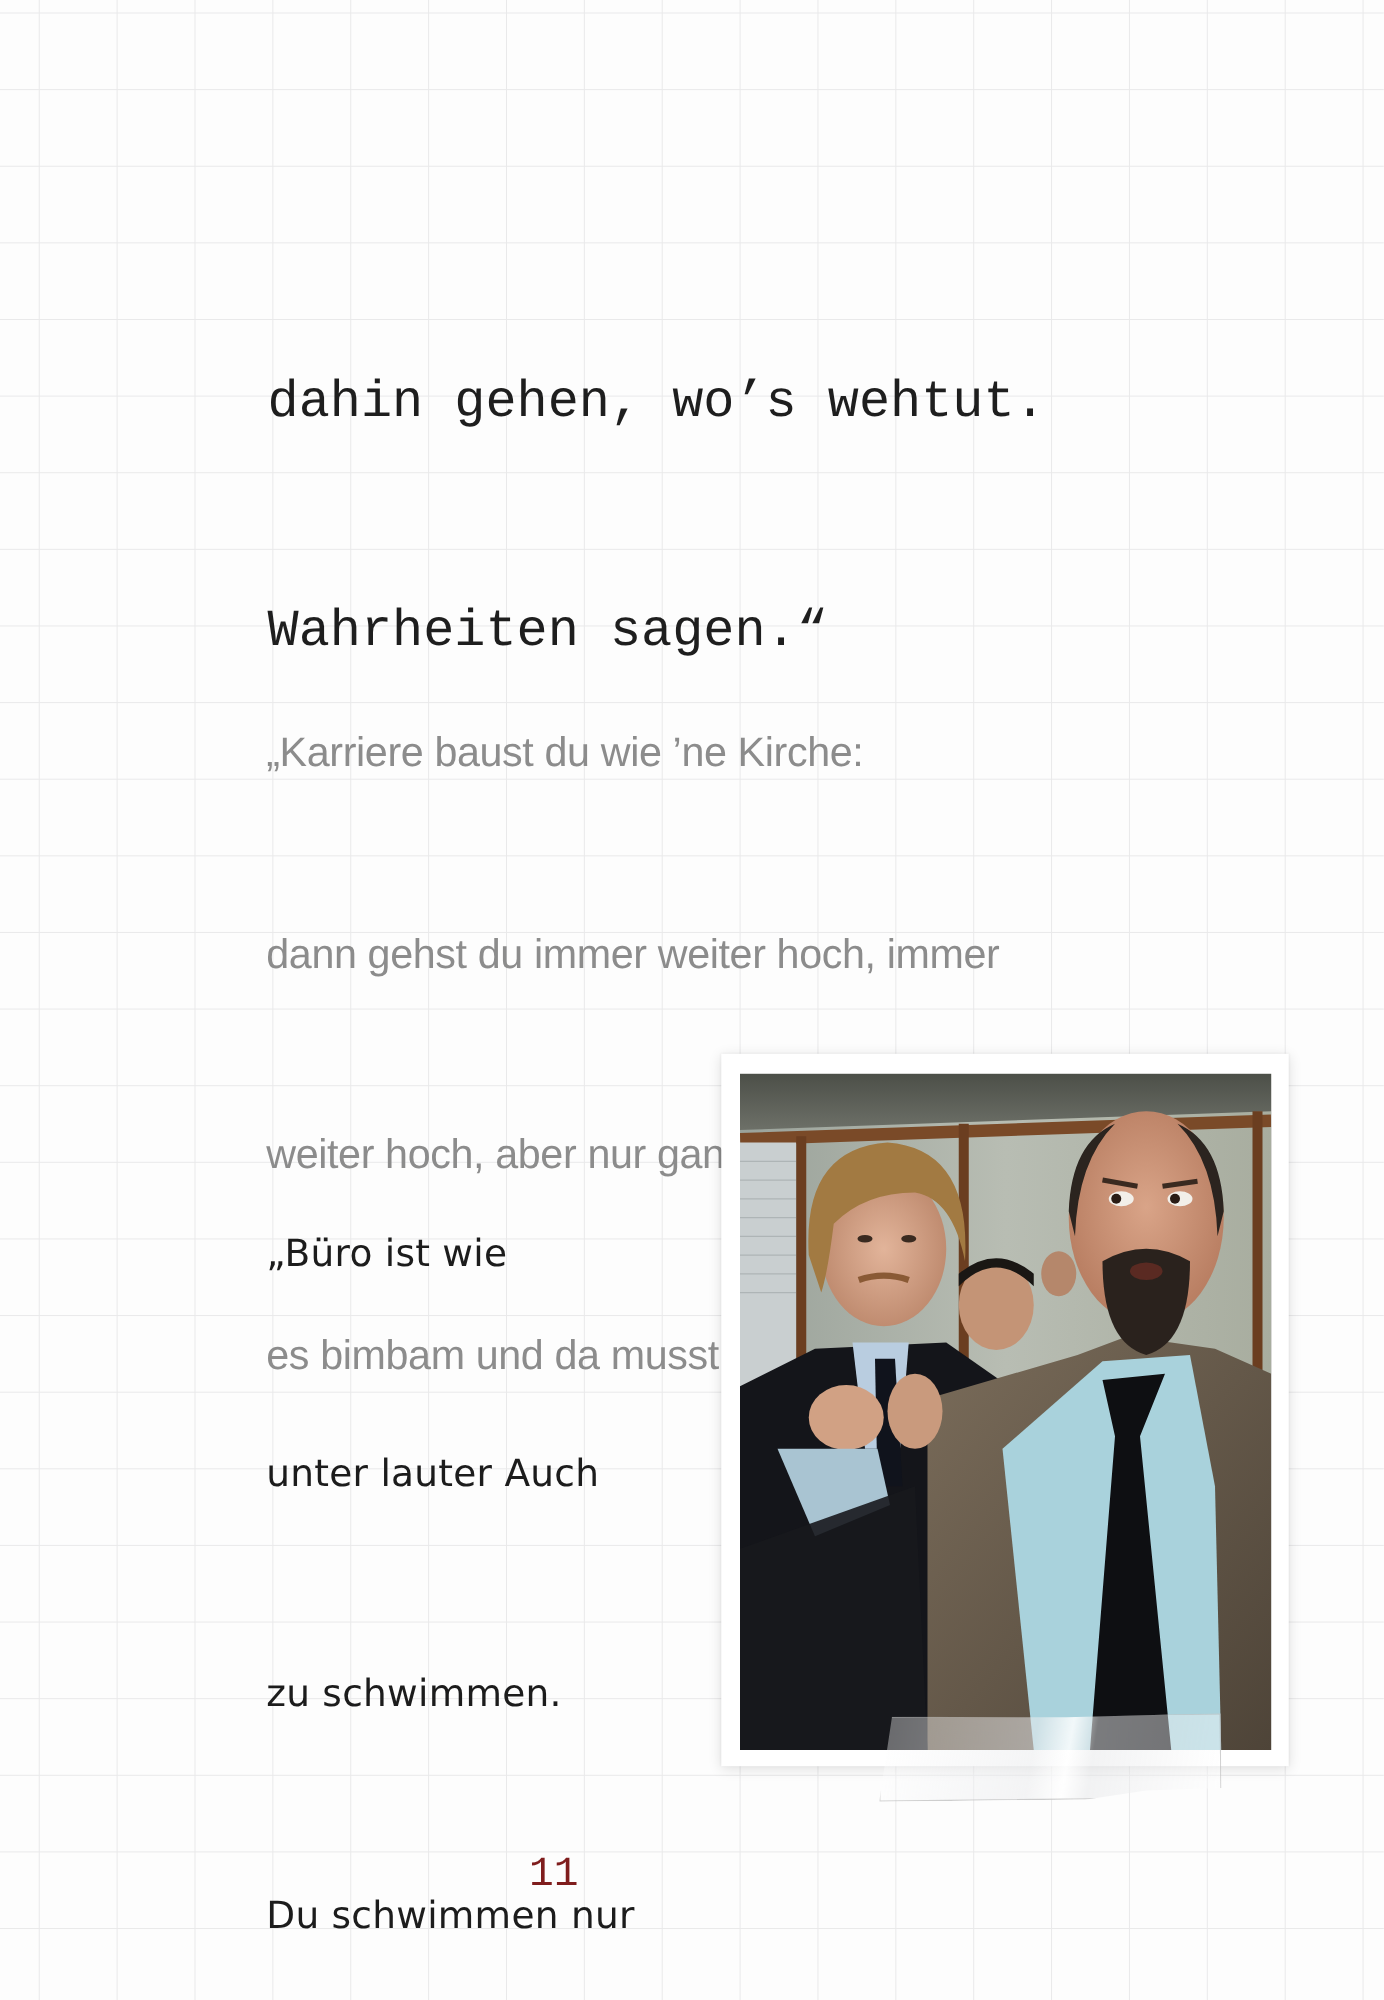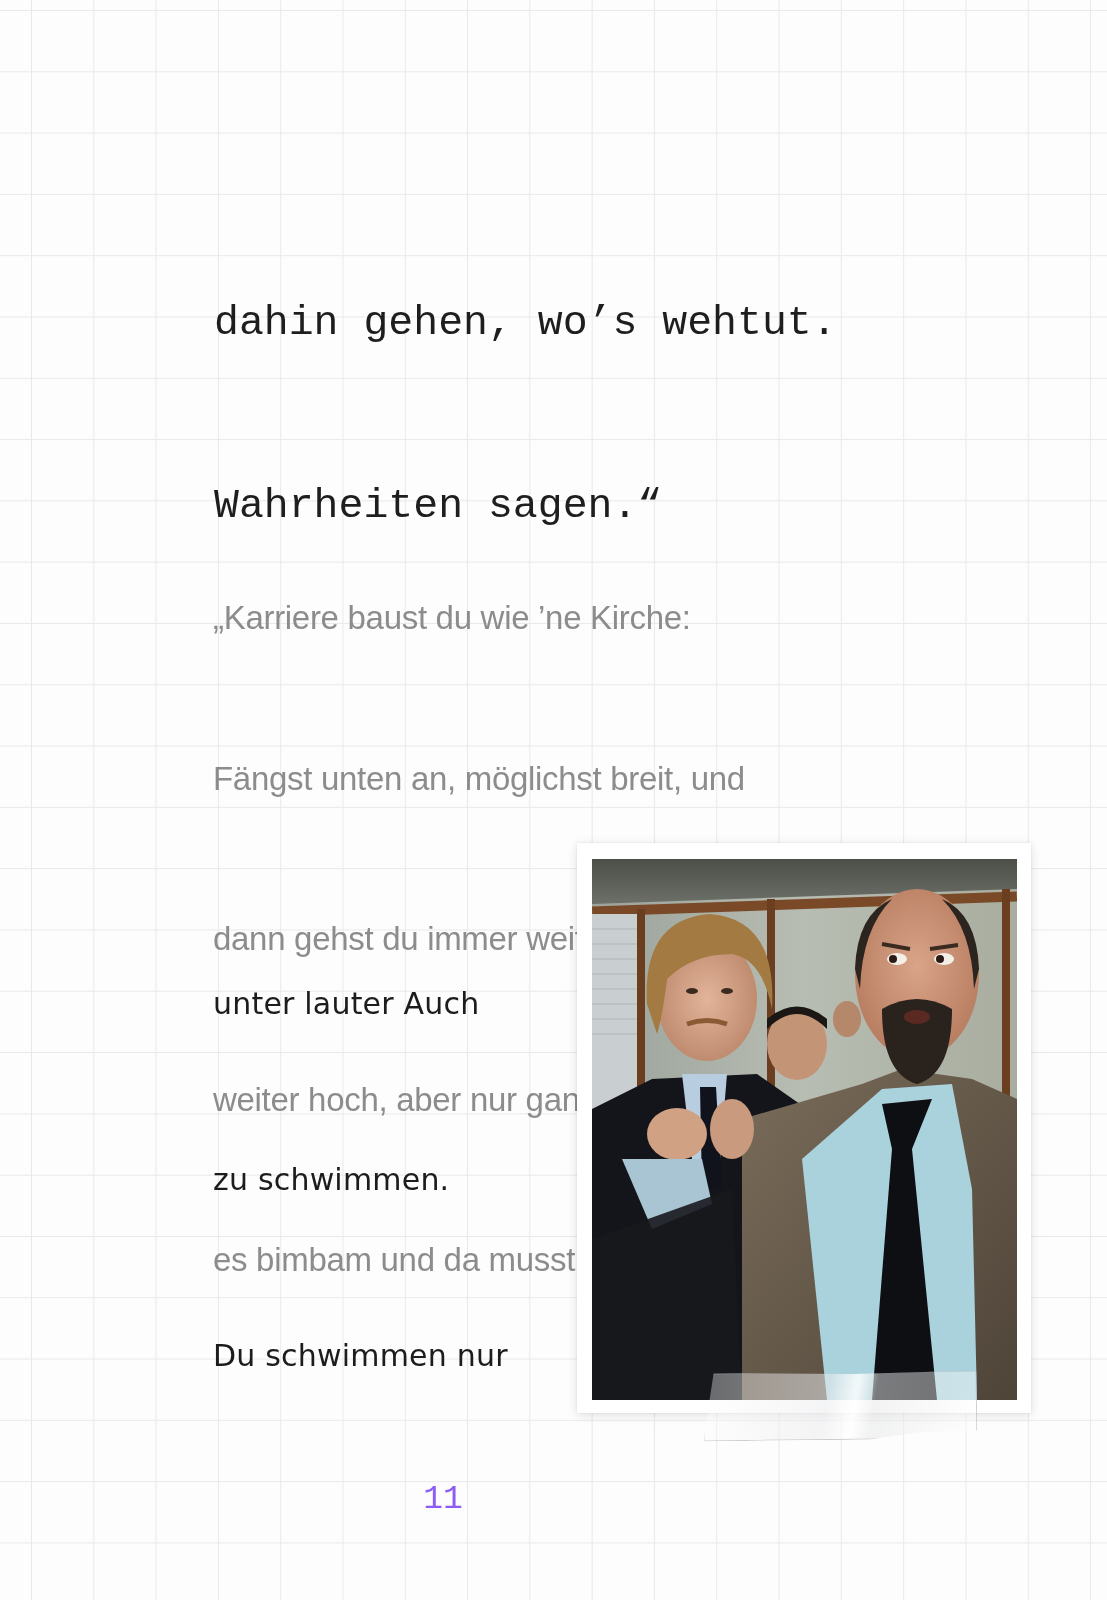--- a/index.html
+++ b/index.html
@@ -14,21 +14,21 @@
     font-family: "Liberation Sans", sans-serif;
   }
   .quote-mono {
     position: absolute; left: 214px; top: 170px;
     font-family: "Liberation Mono", "DejaVu Sans Mono", monospace;
     font-size: 41.5px; line-height: 61px; color: #1e1e1e;
     margin: 0; white-space: pre;
   }
   .quote-mono span, .quote-gray span, .quote-side span { display: block; }
   .quote-gray {
-    position: absolute; left: 213px; top: 484px;
+    position: absolute; left: 213px; top: 468px;
     font-family: "Liberation Sans", sans-serif;
     font-size: 33px; line-height: 53.5px; color: #8c8c8c;
     letter-spacing: -0.3px; margin: 0; white-space: pre;
   }
   .quote-side {
     position: absolute; left: 213px; top: 857px;
     font-family: "DejaVu Sans", sans-serif;
     font-size: 30px; line-height: 58.8px; color: #1c1c1c;
     letter-spacing: 0.2px; margin: 0; white-space: pre;
   }
@@ -44,40 +44,40 @@
   .tape {
     position: absolute; left: 703px; top: 1372px; width: 272px; height: 66px;
     background: linear-gradient(100deg, rgba(255,255,255,0.35) 0%, rgba(235,236,238,0.55) 45%, rgba(255,255,255,0.85) 55%, rgba(230,231,233,0.5) 62%, rgba(255,255,255,0.4) 100%);
     border: 1px solid rgba(170,170,170,0.55);
     clip-path: polygon(4% 0%, 55% 3%, 100% 0%, 100% 88%, 78% 90%, 60% 100%, 0% 100%);
     transform: rotate(-0.6deg);
   }
   .page-number {
     position: absolute; left: 0; width: 886px; top: 1480px; text-align: center;
     font-family: "Liberation Mono", "DejaVu Sans Mono", monospace;
-    font-size: 33px; line-height: 40px; color: #8b5cf6;
+    font-size: 33px; line-height: 40px; color: #7f1d1d;
   }
 </style>
 </head>
 <body>
 
 <div class="quote-mono">
   <span>dahin gehen, wo’s wehtut.</span>
   <span>Wahrheiten sagen.“</span>
 </div>
 
 <div class="quote-gray">
   <span>„Karriere baust du wie ’ne Kirche:</span>
-  <span>Fängst unten an, möglichst breit, und</span>
   <span>dann gehst du immer weiter hoch, immer</span>
   <span>weiter hoch, aber nur ganz oben macht</span>
   <span>es bimbam und da musst du hin.“</span>
 </div>
 
 <div class="quote-side">
+  <span>„Büro ist wie</span>
   <span>unter lauter Auch</span>
   <span>zu schwimmen.</span>
   <span>Du schwimmen nur</span>
   
   
   
   
 </div>
 
 <div class="photo-frame">

